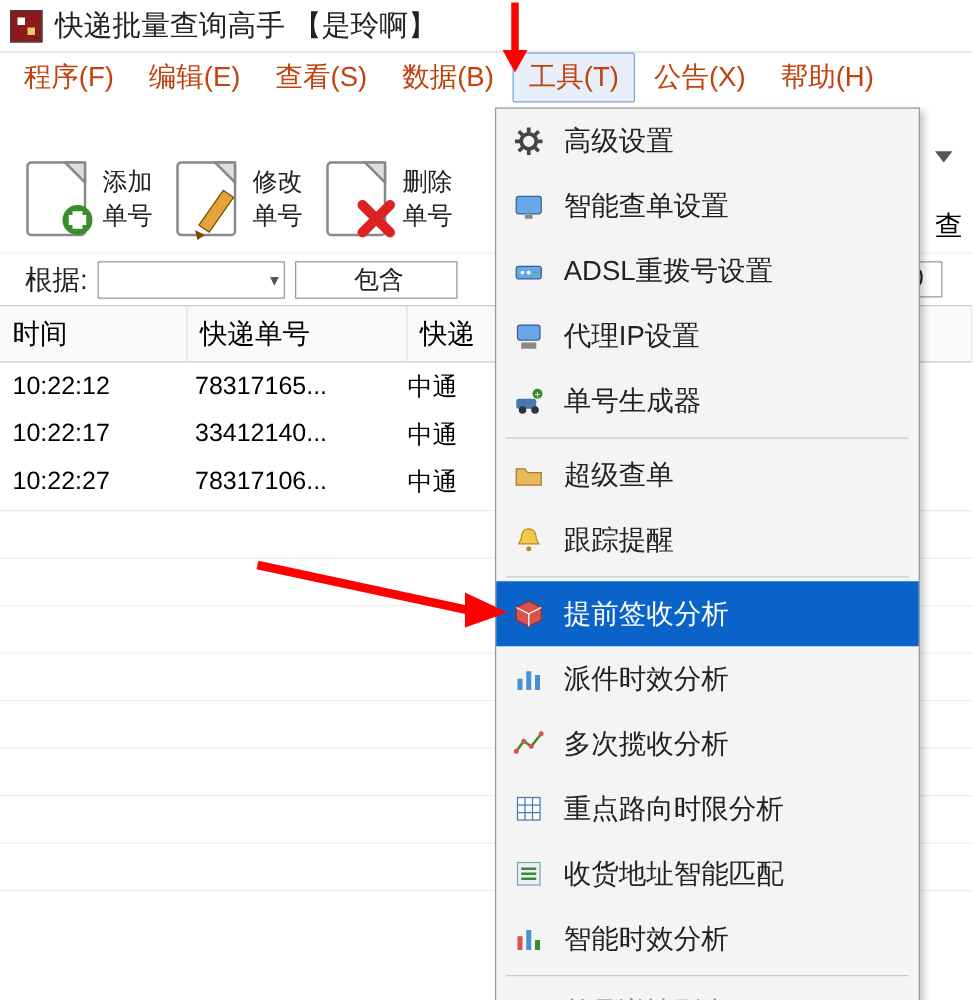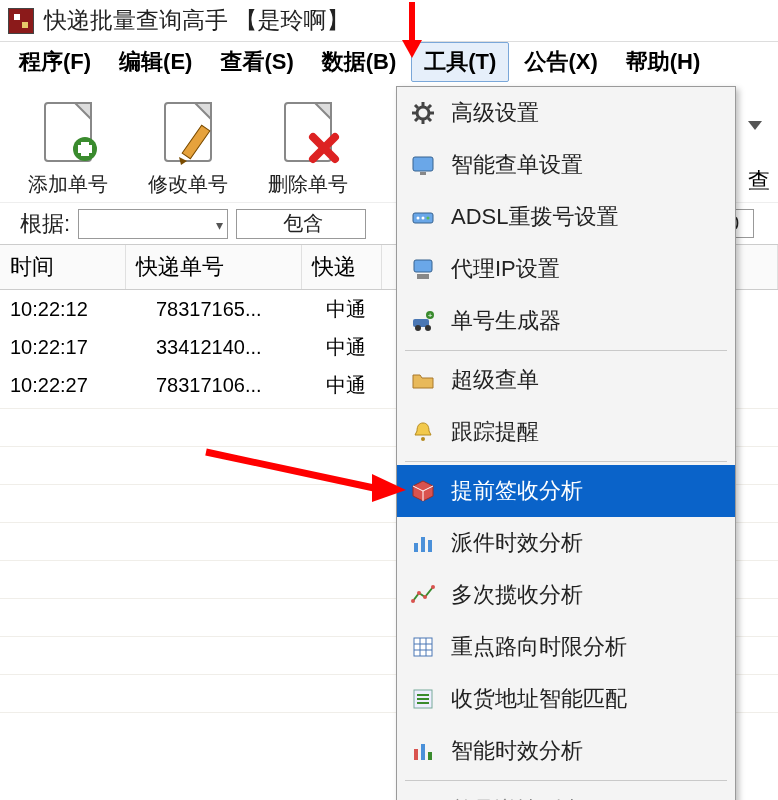--- a/index.html
+++ b/index.html
@@ -2,41 +2,41 @@
 <html><head>
 <meta charset="utf-8">
 <style>
   * { box-sizing: border-box; font-family: "Microsoft YaHei", "SimSun", sans-serif; }
   html, body { margin: 0; padding: 0; width: 778px; height: 800px; background: #fff; overflow: hidden; }
   .window { width: 778px; height: 800px; position: relative; background: #fff; }
   
   .titlebar { height: 42px; display: flex; align-items: center; padding: 0 8px; font-size: 23px; color: #222; border-bottom: 1px solid #ddd;}
   .titlebar .appicon { width: 26px; height: 26px; background: #8b1a1a; margin-right: 10px; display:inline-flex; align-items:center; justify-content:center; color:#fff; font-size:12px; border:1px solid #444;}
   
-  .menubar { height: 40px; display: flex; align-items: center; padding: 0 6px; font-size: 22px; color: #000000; font-weight: bold; }
+  .menubar { height: 40px; display: flex; align-items: center; padding: 0 6px; font-size: 22px; color: #c2410c; }
   .menubar .menuitem { padding: 4px 12px; margin-right: 2px; cursor: default; border:1px solid transparent; border-radius:2px;}
   .menubar .menuitem.active { border:1px solid #7aa7d9; background:#e6effa; }
   
   .toolbar { height: 120px; display: flex; align-items: flex-end; padding: 6px 8px 4px 8px; position:relative;}
-  .toolbtn { width: 120px; display: flex; flex-direction: column; align-items: center; font-size: 20px; color:#222;}
+  .toolbtn { width: 120px; display: flex; flex-direction: row; align-items: center; font-size: 20px; color:#222;}
   .toolbtn .ticon { width: 78px; height: 78px; display:flex; align-items:center; justify-content:center; }
   .spacer { flex:1; }
   .chev { width:24px; height:24px; align-self:center; margin-top:-30px; }
   .right-label { position:absolute; right:8px; bottom:6px; font-size:22px; }
   
   .filterbar { height: 42px; display:flex; align-items:center; padding:0 20px; font-size:22px; color:#222; gap:8px; border-top:1px solid #eee;}
   .filterbar .combo { height:30px; border:1px solid #999; background:#fff; display:flex; align-items:center; justify-content:space-between; padding:0 4px 0 8px; font-size:20px;}
   .combo1 { width:150px; }
   .combo2 { width:130px;flex-direction:column; }
   .zerobox { border:1px solid #999; padding:2px 14px; font-size:20px; margin-left:auto; margin-right:4px;}
   
   .grid { position:relative; }
   .ghead { display:flex; height:46px; align-items:center; font-size:22px; border-top:1px solid #ccc; border-bottom:1px solid #ccc; background:#fafafa;}
   .ghead .gh { padding:0 10px; border-right:1px solid #e0e0e0; height:100%; display:flex; align-items:center;}
-  .gh-time { width:126px; } .gh-no { width:176px; } .gh-co { width:80px; } .gh-gap { flex:1; } .gh-right { width:90px; }
+  .gh-time { width:150px; } .gh-no { width:176px; } .gh-co { width:80px; } .gh-gap { flex:1; } .gh-right { width:90px; }
   .grow { display:flex; height:38px; align-items:center; font-size:20px; }
   .gc-time { width:150px; padding-left:10px;} .gc-no { width:176px; padding-left:6px;} .gc-co{ width:80px; } .gc-gap{flex:1;} .gc-right{width:90px;}
   
   .stripes { margin-top:4px; }
   .stripes .srow { height:38px; border-top:1px solid #f0eee9; }
   
   .dropdown { position:absolute; left:396px; top:86px; width:340px; background:#f4f4f4; border:1px solid #9a9a9a; box-shadow: 3px 3px 6px rgba(0,0,0,.25); z-index:20;}
   .dd-item { height:52px; display:flex; align-items:center; padding:0 12px; font-size:22px; color:#222; gap:14px;}
   .dd-item .dicon { width:28px; height:28px; display:flex; align-items:center; justify-content:center;}
   .dd-item.hover { background:#0a63c9; color:#fff;text-align:right; }

